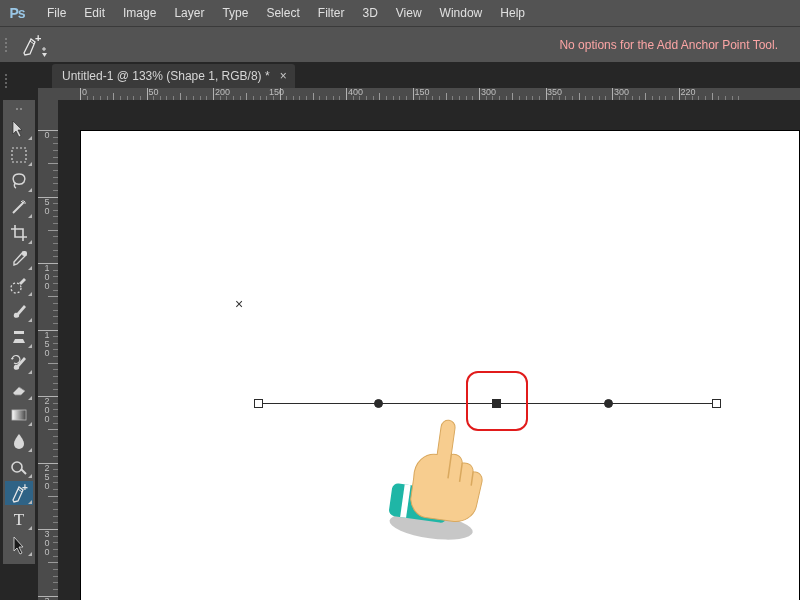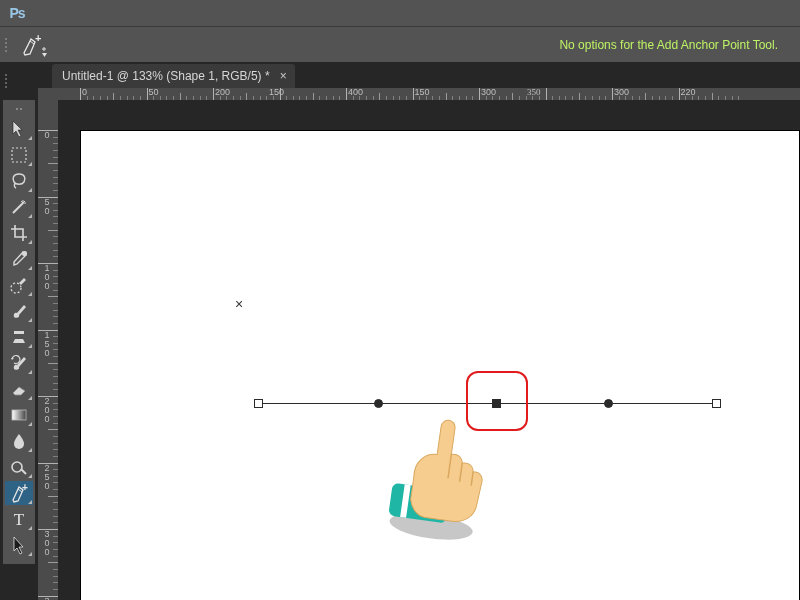--- a/index.html
+++ b/index.html
@@ -6,21 +6,21 @@
   
   .menubar{height:26px;background:#535353;display:flex;align-items:center;padding-left:4px;}
   .ps-logo{width:26px;height:26px;display:flex;align-items:center;justify-content:center;margin-right:8px;}
   .ps-logo-box{width:22px;height:20px;font-family:Arial,sans-serif;font-weight:700;font-size:14px;color:#9ac7e6;display:flex;align-items:center;justify-content:center;letter-spacing:-1px;}
   .menu-item{padding:0 9px;height:26px;line-height:26px;color:#e0e0e0;font-size:12px;cursor:default;}
   
   .options-bar{height:35px;background:#535353;border-top:1px solid #3a3a3a;border-bottom:1px solid #2a2a2a;display:flex;align-items:center;position:relative;}
   .options-handle{width:8px;height:35px;display:flex;flex-direction:column;justify-content:center;align-items:center;gap:2px;margin-left:2px;}
   .options-handle span{width:2px;height:2px;background:#888;border-radius:50%;}
   .tool-preset{width:38px;height:28px;margin-left:4px;display:flex;align-items:center;justify-content:center;position:relative;}
-  .options-right{position:absolute;right:22px;top:0;height:35px;display:flex;align-items:center;color:#bef264;font-size:12px;}
+  .options-right{position:absolute;right:22px;top:0;height:35px;display:flex;align-items:center;color:#fca5a5;font-size:12px;}
   
   .options-handle2{position:absolute;left:2px;top:63px;width:8px;height:35px;display:flex;flex-direction:column;justify-content:center;align-items:center;gap:2px;z-index:5;}
   .options-handle2 span{width:2px;height:2px;background:#7a7a7a;border-radius:50%;}
   
   .stage{position:absolute;left:0;top:62px;right:0;bottom:0;background:#262626;}
   
   .doc-tab-row{position:absolute;left:52px;top:2px;height:24px;display:flex;align-items:center;}
   .doc-tab{background:#3a3a3a;color:#d6d6d6;font-size:12px;height:24px;line-height:24px;padding:0 8px 0 10px;display:flex;align-items:center;border-top-left-radius:3px;border-top-right-radius:3px;}
   .doc-close{margin-left:10px;font-size:12px;color:#c8c8c8;cursor:pointer;}
   
@@ -59,20 +59,33 @@
   
   .hand-wrap{position:absolute;}
 </style>
 </head>
 <body>
 
 <div class="menubar">
   <div class="ps-logo">
     <div class="ps-logo-box">Ps</div>
   </div>
+  <div id="menu-items" style="display:flex;">
+      <div class="menu-item">File</div>
+      <div class="menu-item">Edit</div>
+      <div class="menu-item">Image</div>
+      <div class="menu-item">Layer</div>
+      <div class="menu-item">Type</div>
+      <div class="menu-item">Select</div>
+      <div class="menu-item">Filter</div>
+      <div class="menu-item">3D</div>
+      <div class="menu-item">View</div>
+      <div class="menu-item">Window</div>
+      <div class="menu-item">Help</div>
+    </div>
 </div>
 
 <div class="options-bar">
   <div class="options-handle">
       <span></span>
       <span></span>
       <span></span>
       <span></span>
     </div>
   <div class="tool-preset">
@@ -91,21 +104,21 @@
     <span></span>
     <span></span>
     <span></span>
     <span></span>
   </div>
 
 <div class="stage">
 
   <div class="doc-tab-row">
     <div class="doc-tab">
-      <span>Untitled-1 @ 133% (Shape 1, RGB/5) *</span>
+      <span>Untitled-1 @ 133% (Shape 1, RGB/8) *</span>
       <span class="doc-close">×</span>
     </div>
   </div>
 
   <div class="tools" id="tools">
     <div class="grip">
         <span></span>
         <span></span>
       </div>
   <div class="tool">
@@ -299,21 +312,21 @@
       <div class="tick-min" style="left: 427.65px;"></div>
       <div class="tick-min" style="left: 434.3px;"></div>
       <div class="tick-min" style="left: 440.95px;"></div>
       <div class="tick-min" style="left: 447.6px;"></div>
       <div class="tick-med" style="left: 454.25px;"></div>
       <div class="tick-min" style="left: 460.9px;"></div>
       <div class="tick-min" style="left: 467.55px;"></div>
       <div class="tick-min" style="left: 474.2px;"></div>
       <div class="tick-min" style="left: 480.85px;"></div>
       <div class="tick-major" style="left: 487.5px;"></div>
-      <div class="lab" style="left: 469px; font-family: Liberation Serif, serif;">350</div>
+      <div class="lab" style="left: 489px;">350</div>
       <div class="tick-min" style="left: 494.15px;"></div>
       <div class="tick-min" style="left: 500.8px;"></div>
       <div class="tick-min" style="left: 507.45px;"></div>
       <div class="tick-min" style="left: 514.1px;"></div>
       <div class="tick-med" style="left: 520.75px;"></div>
       <div class="tick-min" style="left: 527.4px;"></div>
       <div class="tick-min" style="left: 534.05px;"></div>
       <div class="tick-min" style="left: 540.7px;"></div>
       <div class="tick-min" style="left: 547.35px;"></div>
       <div class="tick-major" style="left: 554px;"></div>

